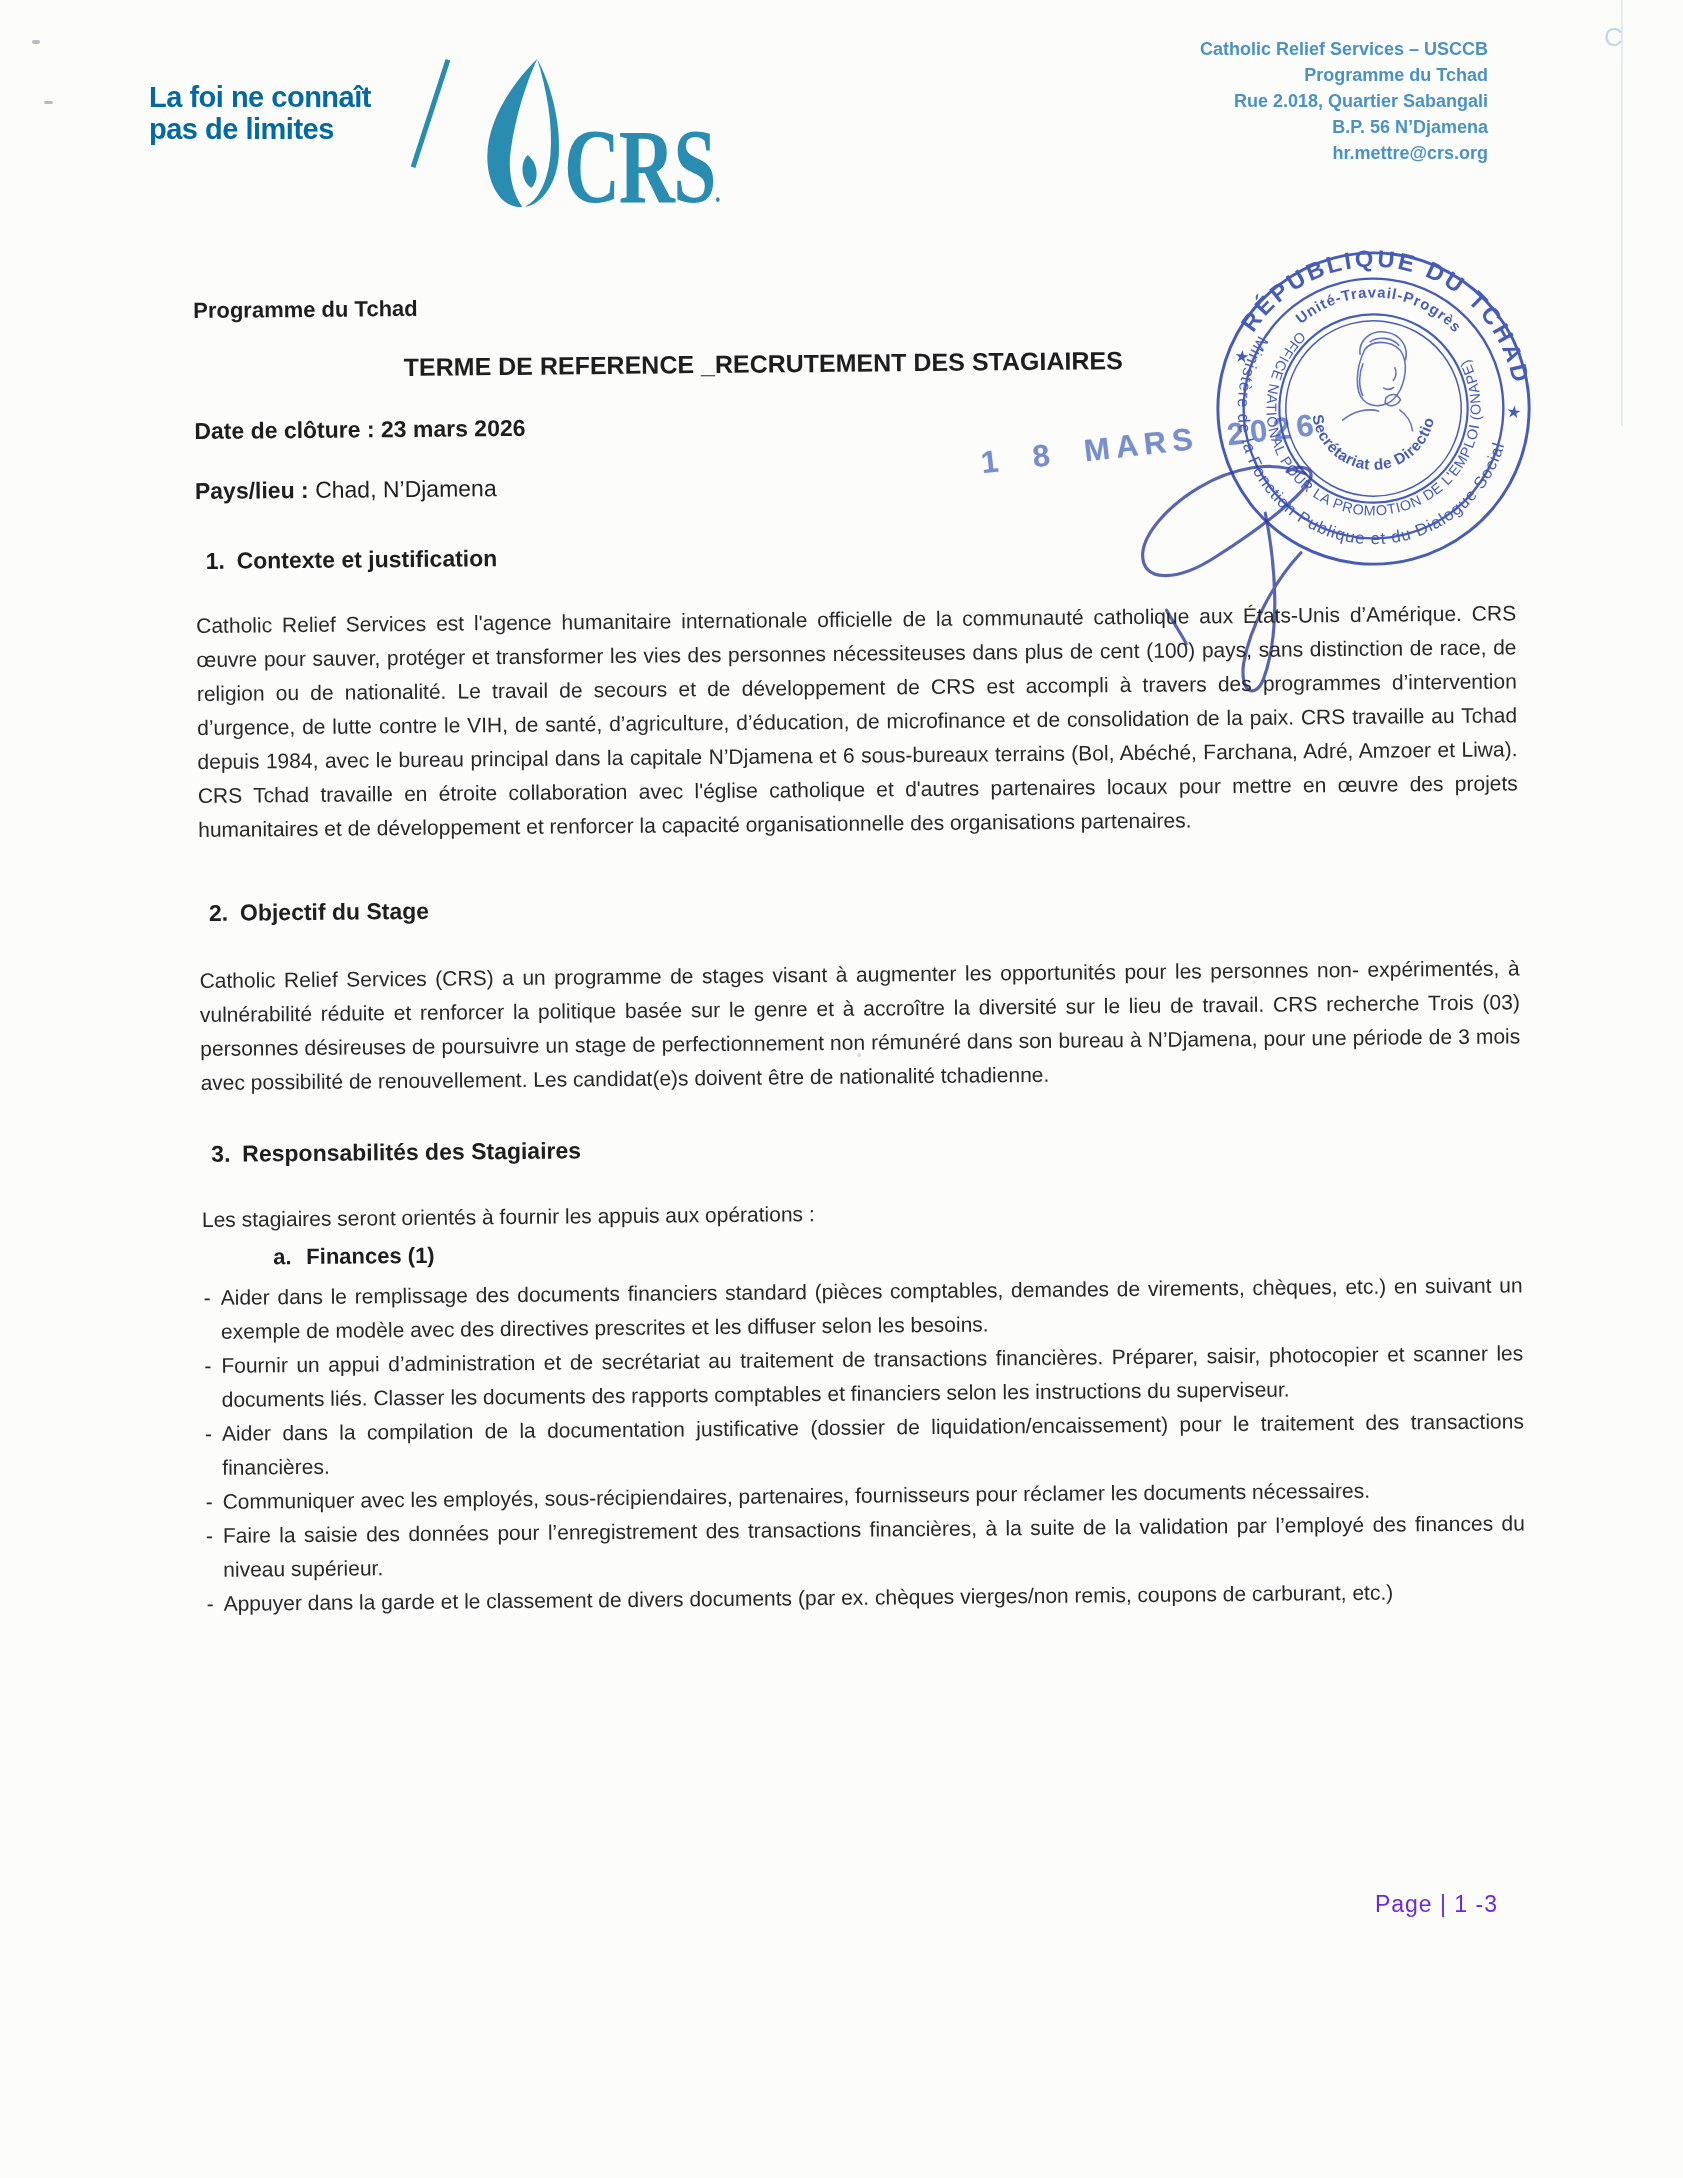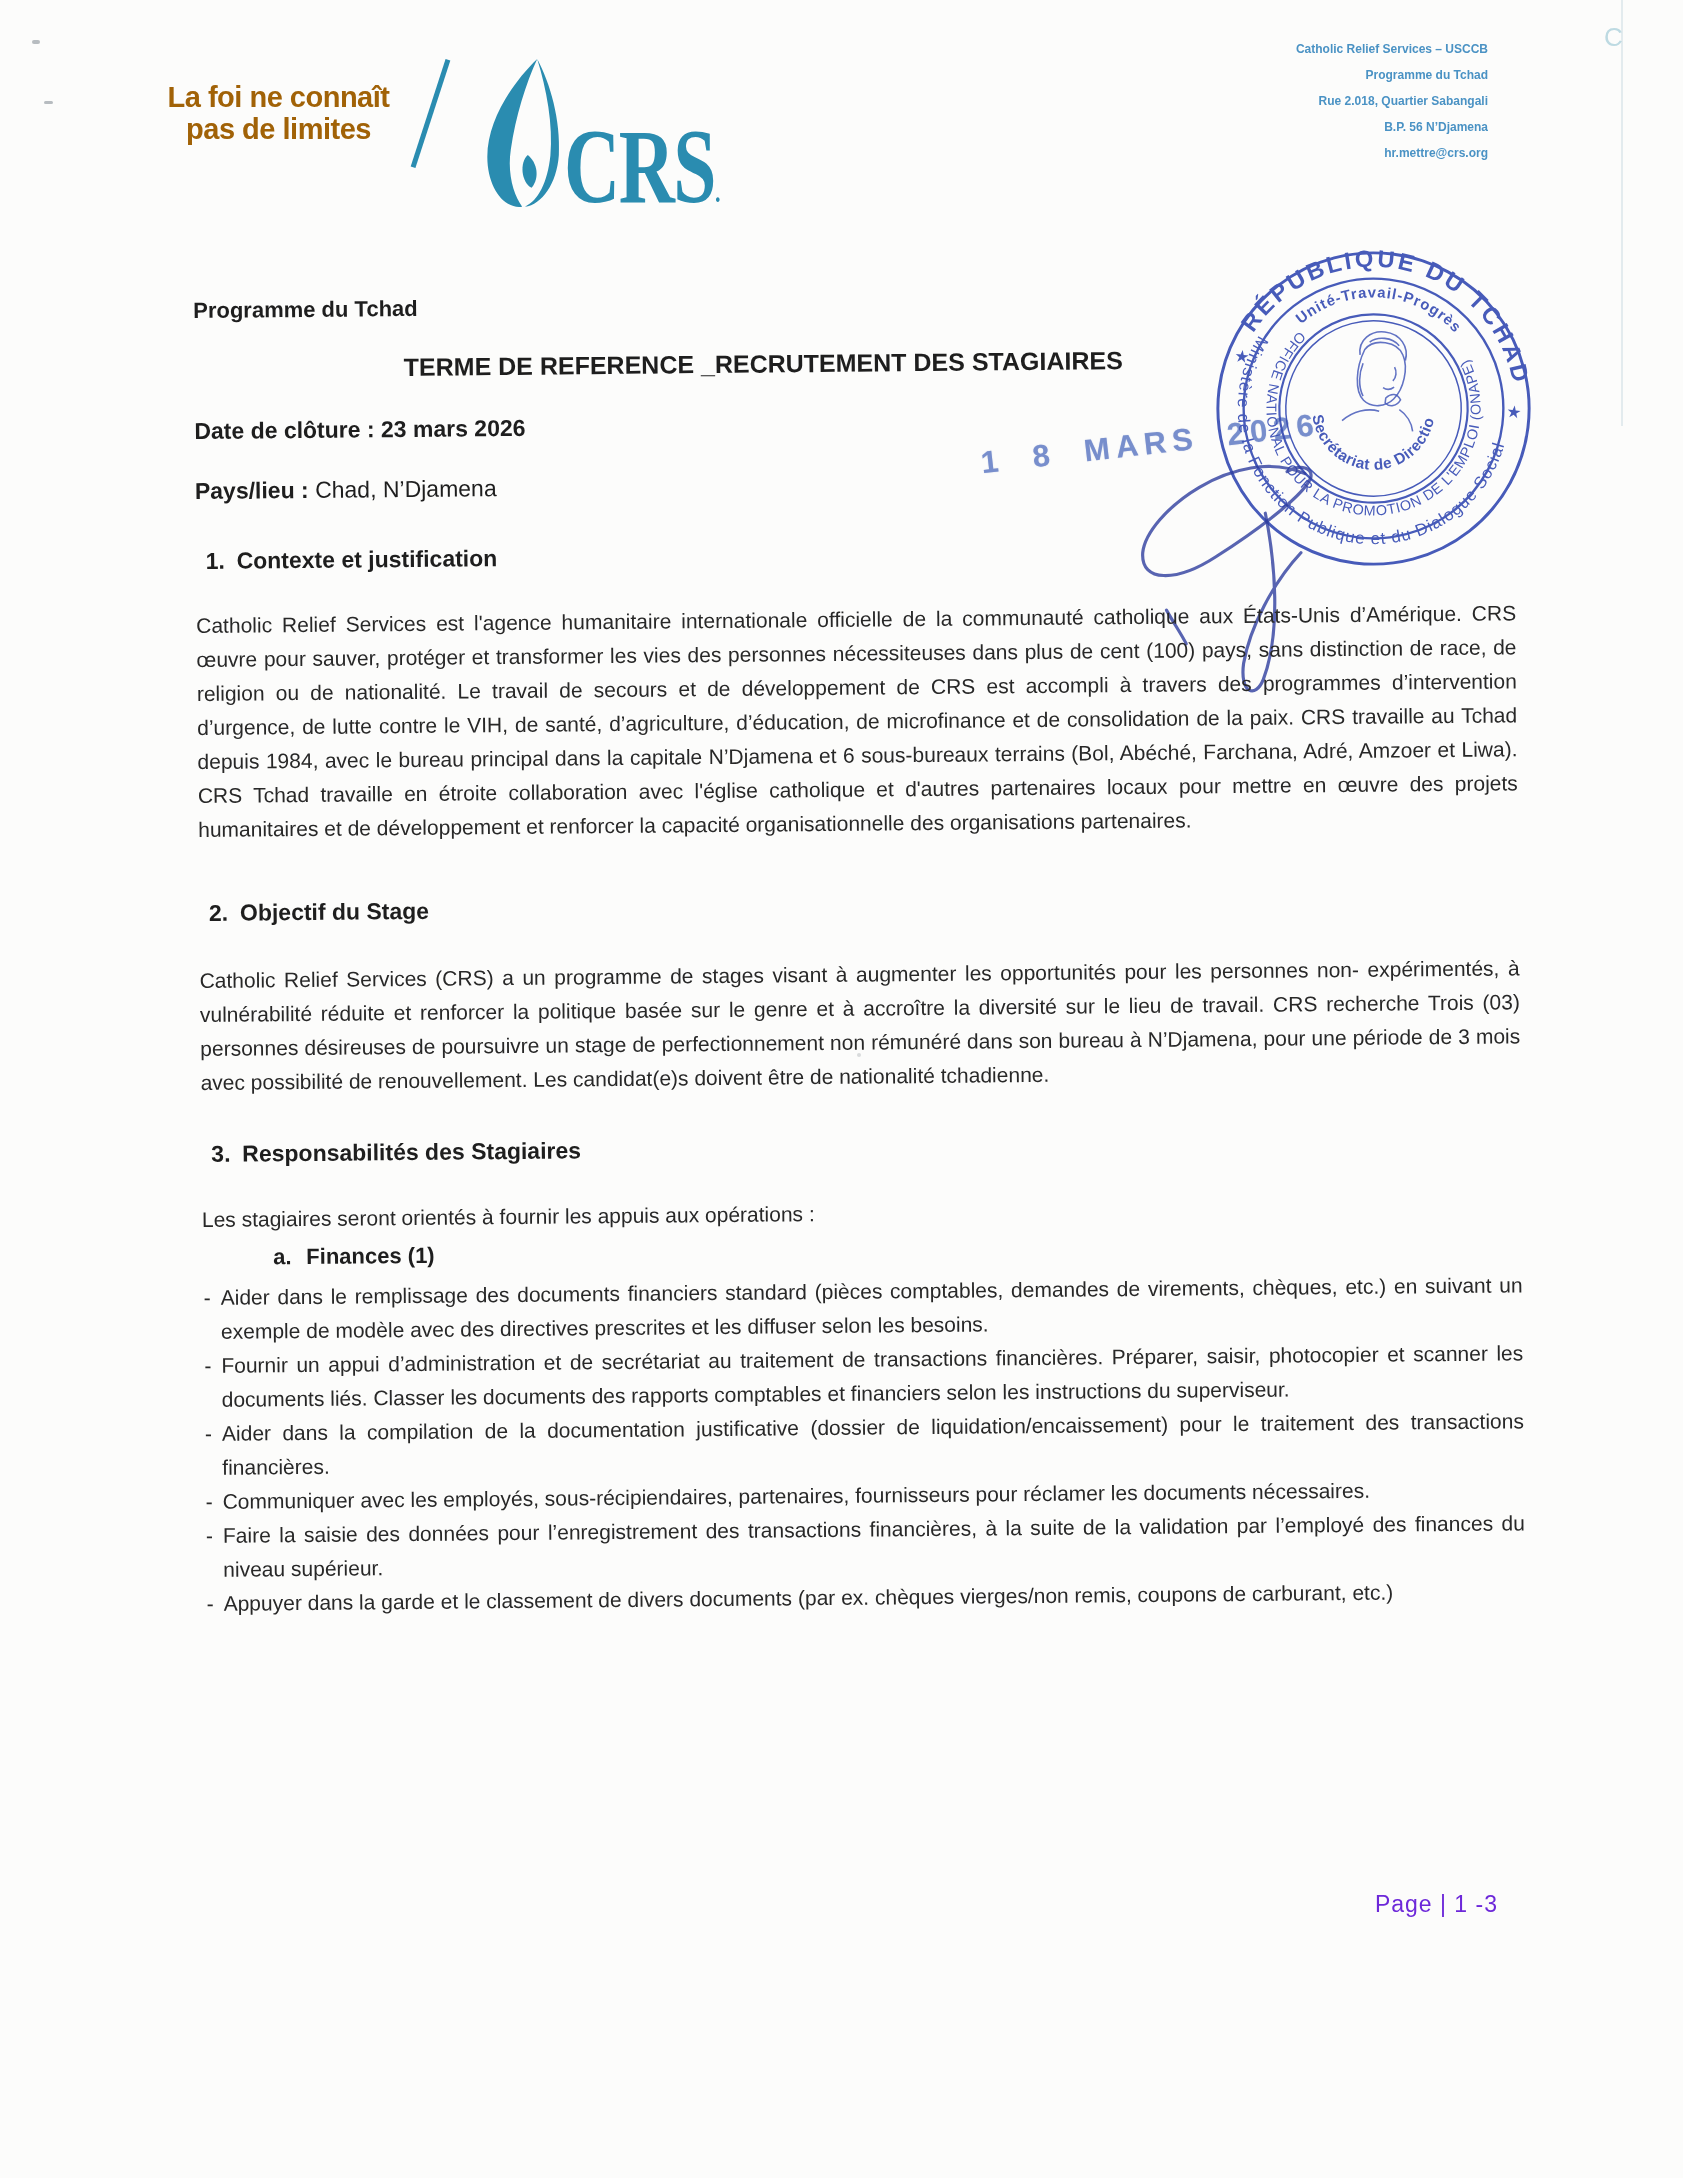--- a/index.html
+++ b/index.html
@@ -5,39 +5,39 @@
   html,body{margin:0;padding:0;background:#e8e8e8;}
   .page{
     position:relative; width:1683px; height:2178px; margin:0 auto;
     background:#fcfcfb; overflow:hidden;
     font-family:"Liberation Sans","DejaVu Sans",sans-serif;
     color:#282828;
   }
   
   .tagline{
     position:absolute; left:149px; top:81px; width:259px;
-    text-align:center; font-weight:bold; font-size:29px; line-height:32px;
-    color:#a16207; letter-spacing:-0.5px;
+    text-align:left; font-weight:bold; font-size:29px; line-height:32px;
+    color:#0369a1; letter-spacing:-0.5px;
   }
   .logo-slash{
     position:absolute; left:428px; top:57px; width:5px; height:113px;
     background:#2a8cb0; transform:rotate(18deg);
   }
   .flame{position:absolute; left:469px; top:57px; width:95px; height:160px;}
   .wordmark{
     position:absolute; left:564px; top:117px;
     font-family:"Liberation Serif","DejaVu Serif",serif;
     font-size:105px; font-weight:600; color:#2a8cb0; letter-spacing:-2px;
     transform:scaleX(.74); transform-origin:0 0; line-height:99px;
     white-space:nowrap;
   }
   .wm-dot{font-size:30px;}
   .address{
     position:absolute; top:36px; right:195px; text-align:right;
-    color:#4a92c4; font-size:12px; line-height:26px; font-weight:bold;
+    color:#4a92c4; font-size:18px; line-height:26px; font-weight:bold;
   }
   .addr-line{white-space:nowrap;}
   
   .corner-c{position:absolute; left:1604px; top:22px; color:#a9cfda; font-size:26px; opacity:.75;}
   .corner-line{position:absolute; left:1621px; top:0; width:2px; height:426px; background:rgba(160,190,205,.28);}
   .speck{position:absolute; background:rgba(100,110,120,.45); border-radius:2px;}
   
   .date-stamp{
     position:absolute; left:980px; top:426px;
     font-size:31px; font-weight:bold; letter-spacing:6px; word-spacing:14px;

